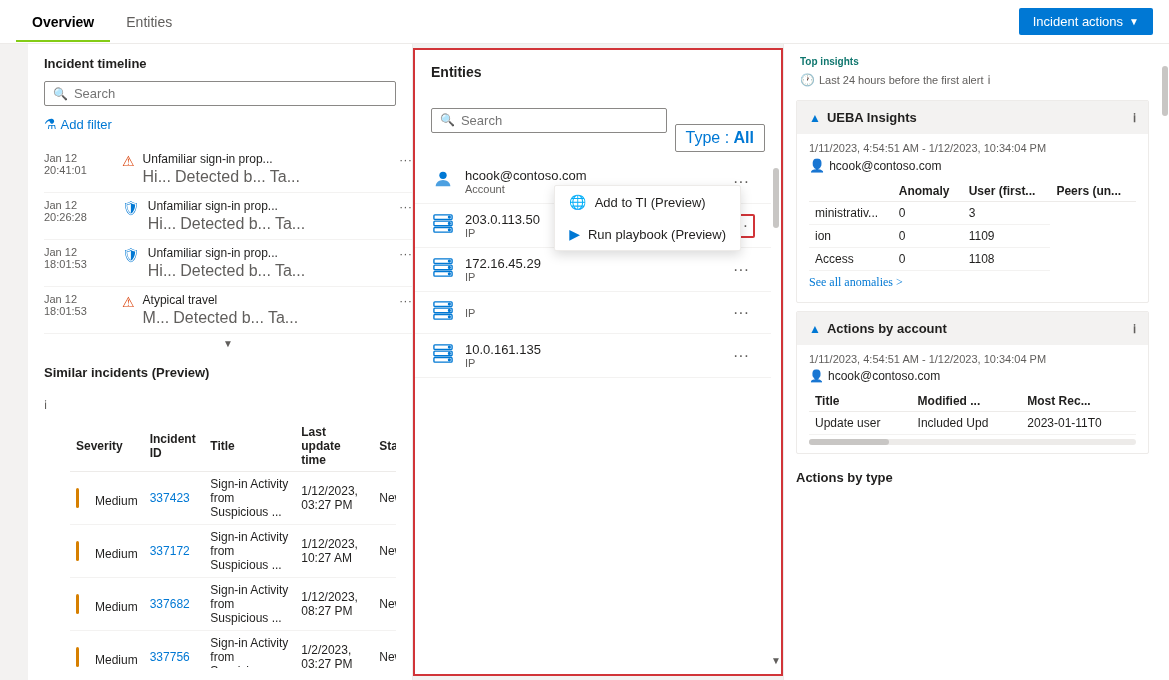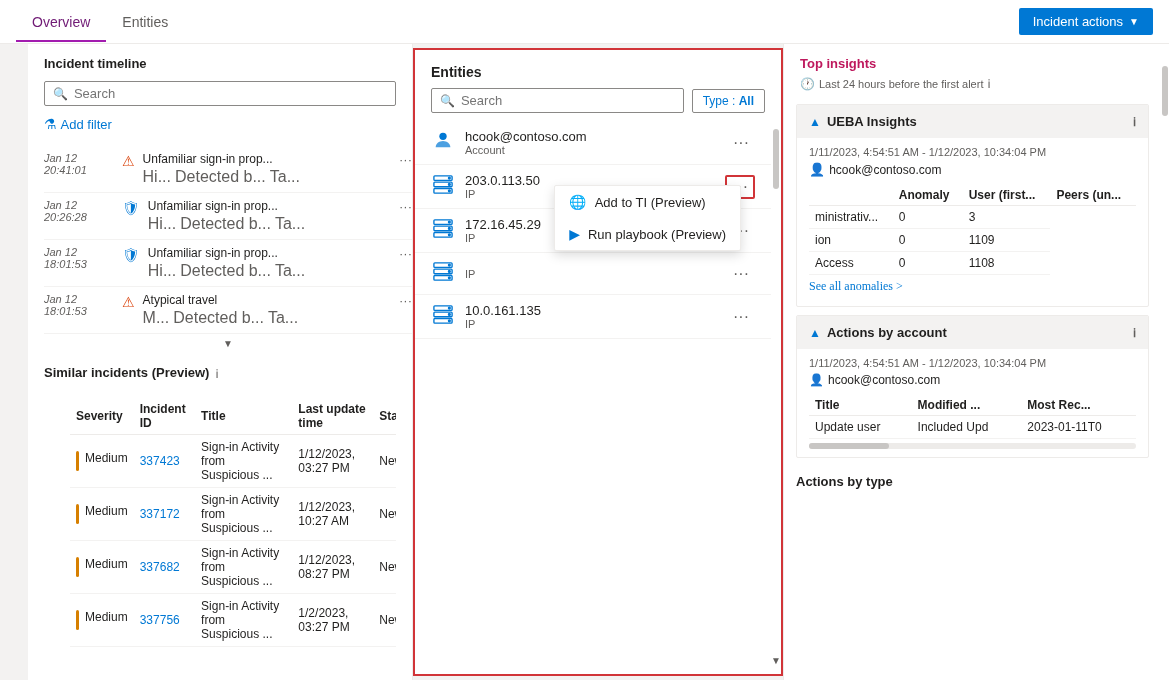--- a/index.html
+++ b/index.html
@@ -9,21 +9,21 @@
     .top-nav {
       display: flex; align-items: center; padding: 0 16px;
       background: #fff; border-bottom: 1px solid #edebe9;
       height: 44px; position: relative;
     }
     .nav-tab {
       padding: 10px 16px; cursor: pointer; font-size: 14px;
       color: #605e5c; border-bottom: 2px solid transparent;
       position: relative; top: 1px;
     }
-    .nav-tab.active { color: #701a75; border-bottom: 2px solid #a21caf; font-weight: 400; }
+    .nav-tab.active { color: #000000; border-bottom: 2px solid #84cc16; font-weight: 700; }
     .incident-actions-btn {
       margin-left: auto; background: #0078d4; color: #fff;
       border: none; border-radius: 2px; padding: 6px 14px;
       cursor: pointer; font-size: 13px; display: flex; align-items: center; gap: 6px;
     }
     .chevron-down { font-size: 10px; }
 
     
     .main-content {
       display: flex; height: calc(680px - 44px); overflow: hidden; padding-left: 28px;
@@ -56,63 +56,64 @@
       border: none; cursor: pointer; color: #0078d4; font-size: 13px; padding: 2px 0;
     }
     .filter-icon { font-size: 14px; }
 
     
     .timeline-list { padding: 0 0 0 16px; overflow-y: auto; max-height: 230px; }
     .timeline-item {
       display: flex; align-items: flex-start; padding: 6px 0;
       border-bottom: 1px solid #f3f2f1; gap: 8px;
     }
-    .timeline-date { font-size: 11px; color: #605e5c; min-width: 70px; font-style: italic; }
+    .timeline-date { font-size: 11px; color: #605e5c; min-width: 70px; }
     .timeline-icon { font-size: 14px; margin-top: 1px; }
     .timeline-icon.orange { color: #d83b01; }
     .timeline-icon.blue { color: #0078d4; }
     .timeline-content { flex: 1; }
     .timeline-title { font-size: 12px; color: #201f1e; }
     .timeline-tags { display: flex; gap: 4px; margin-top: 2px; flex-wrap: wrap; }
     .tag { font-size: 16px; color: #605e5c; text-align: center; }
     .timeline-more { color: #605e5c; font-size: 13px; cursor: pointer; }
     .scroll-arrow { text-align: center; color: #605e5c; font-size: 10px; cursor: pointer; padding: 4px; }
 
     
     .similar-section { padding: 12px 16px; flex: 1; overflow: hidden; display: flex; flex-direction: column; }
-    .similar-header { display: flex; align-items: flex-start; gap: 6px; margin-bottom: 8px; }
+    .similar-header { display: flex; align-items: flex-start; gap: 6px; margin-bottom: 8px; flex-direction: column; }
     .info-icon { font-size: 12px; color: #605e5c; cursor: pointer; }
     .similar-table { width: 100%; border-collapse: collapse; font-size: 12px; margin-left: 26px; }
     .similar-table th {
       text-align: left; font-weight: 600; color: #201f1e;
       padding: 4px 6px; border-bottom: 1px solid #edebe9; font-size: 12px;
     }
     .similar-table td { padding: 5px 6px; border-bottom: 1px solid #f3f2f1; }
-    .severity-bar { display: flex; align-items: flex-start; gap: 6px; }
+    .severity-bar { display: flex; align-items: flex-end; gap: 16px; }
     .severity-dot { width: 3px; height: 20px; background: #d67f00; border-radius: 2px; }
     .link-text { color: #0078d4; cursor: pointer; text-decoration: none; }
     .table-wrapper { overflow-y: auto; flex: 1; }
 
     
     .middle-panel {
       width: 370px; min-width: 370px; background: #fff;
       border: 2px solid #d13438; display: flex; flex-direction: column;
       overflow: hidden; position: relative; z-index: 2;
       margin: 4px 0;
     }
     .entities-header { padding: 14px 16px 8px; font-size: 14px; font-weight: 600; }
     .entities-search-row { display: flex; align-items: center; gap: 8px; padding: 0 16px 8px; }
     .entities-search {
       display: flex; align-items: center; border: 1px solid #8a8886;
       border-radius: 2px; padding: 4px 8px; flex: 1; background: #fff;
     }
     .type-badge {
       background: #fff; border: 1px solid #8a8886; border-radius: 2px;
-      padding: 4px 10px; font-size: 12px; cursor: pointer; white-space: nowrap;
+      padding: 4px 10px; font-size: 16px; cursor: pointer; white-space: nowrap;
       color: #201f1e;
+      margin-top: 36px;
     }
     .type-badge span { color: #0078d4; }
     .entity-item {
       display: flex; align-items: center; padding: 8px 16px;
       border-bottom: 1px solid #f3f2f1; gap: 10px; position: relative;
     }
     .entity-icon { font-size: 20px; color: #0078d4; min-width: 24px; text-align: center; }
     .entity-icon.server { color: #0078d4; }
     .entity-info { flex: 1; }
     .entity-name { font-size: 13px; font-weight: 500; color: #201f1e; }
@@ -131,21 +132,21 @@
       padding: 8px 14px; cursor: pointer; font-size: 13px;
     }
     .context-menu-icon { font-size: 14px; color: #0078d4; }
 
     
     .right-panel {
       flex: 1; background: #fff; border-left: 1px solid #edebe9;
       display: flex; flex-direction: column; overflow: hidden; padding: 12px 0;
     }
     .right-section-title {
-      font-size: 13px; font-weight: 600; padding: 0 16px 4px; color: #be185d;
+      font-size: 10px; font-weight: 600; padding: 0 16px 4px; color: #0f766e;
     }
     .right-subtitle {
       font-size: 11px; color: #605e5c; padding: 0 16px 4px;
       display: flex; align-items: center; gap: 4px;
     }
     .right-subtitle .clock-icon { font-size: 12px; }
 
     
     .ueba-card {
       margin: 8px 12px; border: 1px solid #edebe9; border-radius: 2px;

